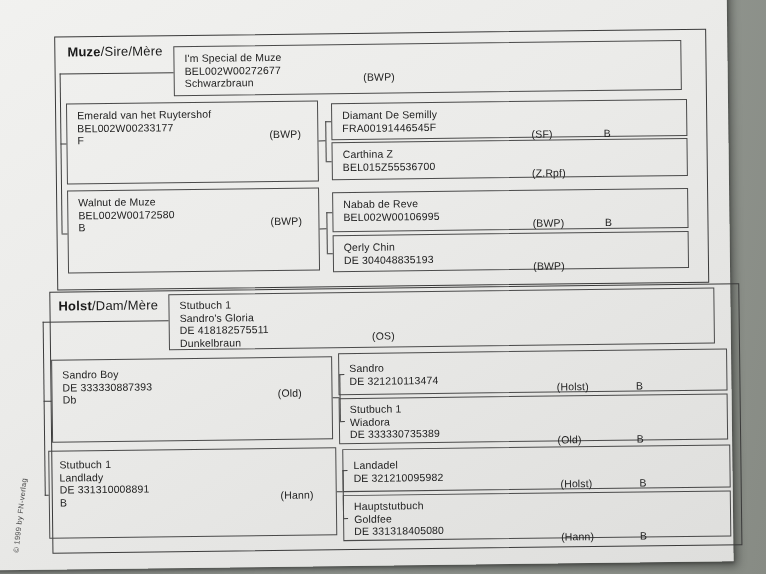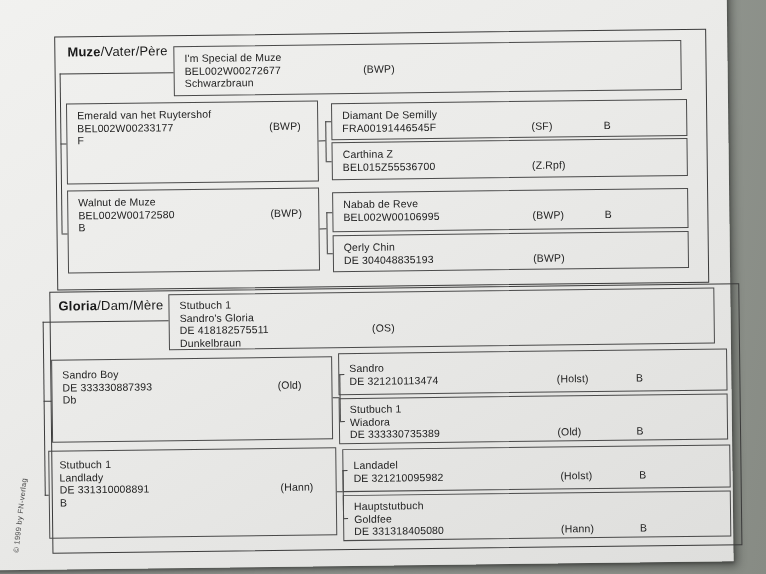--- a/index.html
+++ b/index.html
@@ -19,21 +19,21 @@
   .section{position:absolute;border:1.5px solid #3a3a3a;background:transparent;}
   .sec-heading{position:absolute;font-size:13px;color:#1a1a1a;letter-spacing:.2px;}
   .sec-heading b{font-weight:bold;}
   .pbox{
     position:absolute;border:1px solid #4a4a4a;
     font-size:10.5px;line-height:12.5px;letter-spacing:.15px;
     padding:5px 0 0 10px;box-sizing:border-box;color:#222;
   }
   .bl{white-space:nowrap;}
   .rr{position:relative;}
-  .assoc,.mark{position:absolute;top:0;}
+  .assoc,.mark{position:absolute;top:8px;}
   .wcol .assoc{left:36%;}
   .lcol .assoc{left:80%;}
   .rcol .assoc{left:55%;text-align:center;}
   .rcol .mark{left:76%;}
   .hline{position:absolute;border-top:1px solid #3c3c3c;height:0;}
   .vline{position:absolute;border-left:1px solid #3c3c3c;width:0;}
   .copyright{
     position:absolute;left:8px;top:548px;
     transform:rotate(-83deg);transform-origin:0 0;
     font-size:7.5px;color:#4a4a4a;white-space:nowrap;letter-spacing:.3px;
@@ -41,21 +41,21 @@
 </style>
 </head>
 <body>
 
 <div class="canvas">
   <div class="paper">
     <div class="sheet">
 
       <div class="section" style="left:57px;top:33px;width:650px;height:252px;"></div>
       <div class="sec-heading" style="left:70px;top:41px;">
-        <b>Muze</b><span>/Vater/Père</span>
+        <b>Muze</b><span>/Sire/Mère</span>
       </div>
 
       <div class="hline" style="left:62px;top:70px;width:114px;"></div>
       <div class="vline" style="left:62px;top:70px;height:160px;"></div>
       <div class="hline" style="left:62px;top:140px;width:6px;"></div>
       <div class="hline" style="left:62px;top:230px;width:6px;"></div>
       <div class="hline" style="left:320px;top:140px;width:7px;"></div>
       <div class="vline" style="left:327px;top:121px;height:40px;"></div>
       <div class="hline" style="left:327px;top:121px;width:6px;"></div>
       <div class="hline" style="left:327px;top:161px;width:6px;"></div>
@@ -120,21 +120,21 @@
       <div class="pbox rcol" style="left:333px;top:235px;width:356px;height:37px;">
         <div class="bl">Qerly Chin</div>
         <div class="bl rr">
           <span>DE 304048835193</span>
           <span class="assoc">(BWP)</span>
         </div>
       </div>
 
       <div class="section" style="left:49px;top:288px;width:688px;height:260px;"></div>
       <div class="sec-heading" style="left:58px;top:295px;">
-        <b>Gloria</b><span>/Dam/Mère</span>
+        <b>Holst</b><span>/Dam/Mère</span>
       </div>
 
       <div class="hline" style="left:42px;top:318px;width:126px;"></div>
       <div class="vline" style="left:42px;top:318px;height:174px;"></div>
       <div class="hline" style="left:42px;top:397px;width:8px;"></div>
       <div class="hline" style="left:42px;top:491px;width:4px;"></div>
       <div class="hline" style="left:331px;top:397px;width:7px;"></div>
       <div class="vline" style="left:338px;top:374px;height:47px;"></div>
       <div class="hline" style="left:338px;top:374px;width:5px;"></div>
       <div class="hline" style="left:338px;top:421px;width:5px;"></div>

